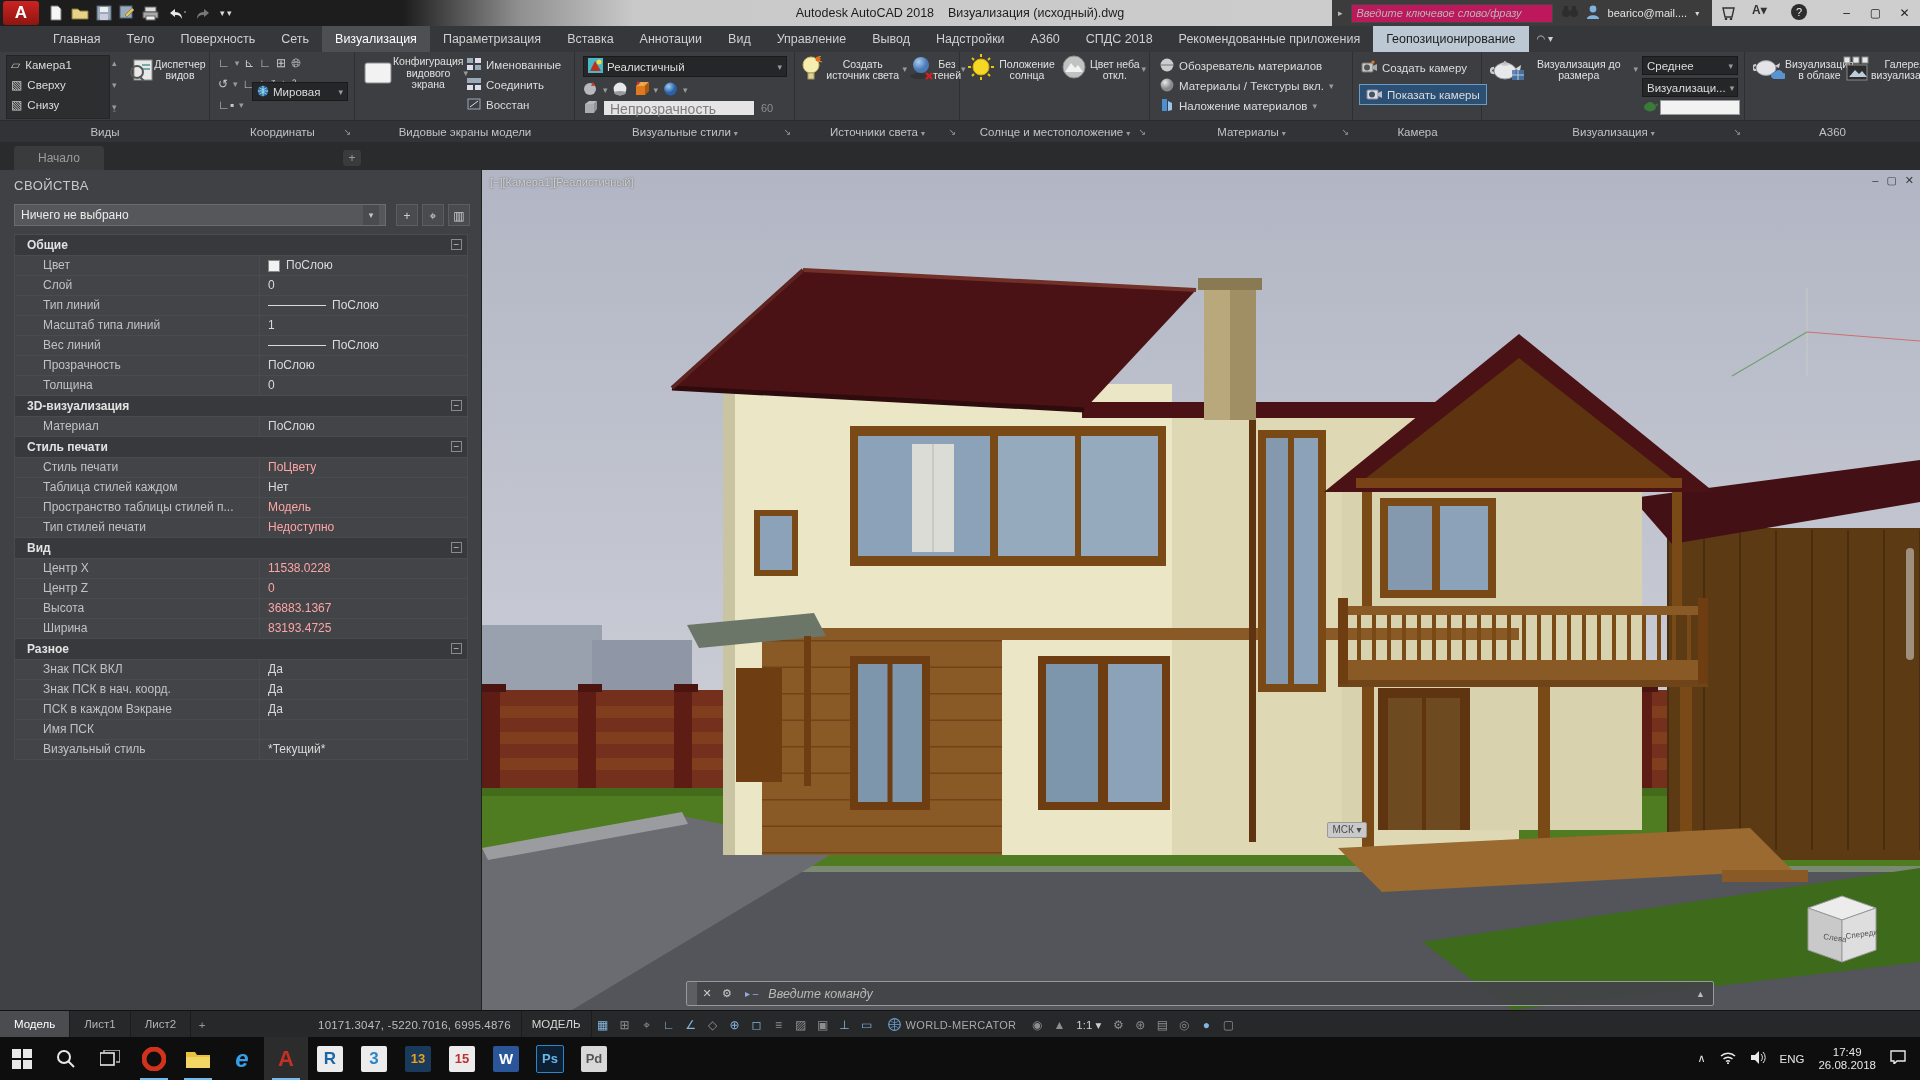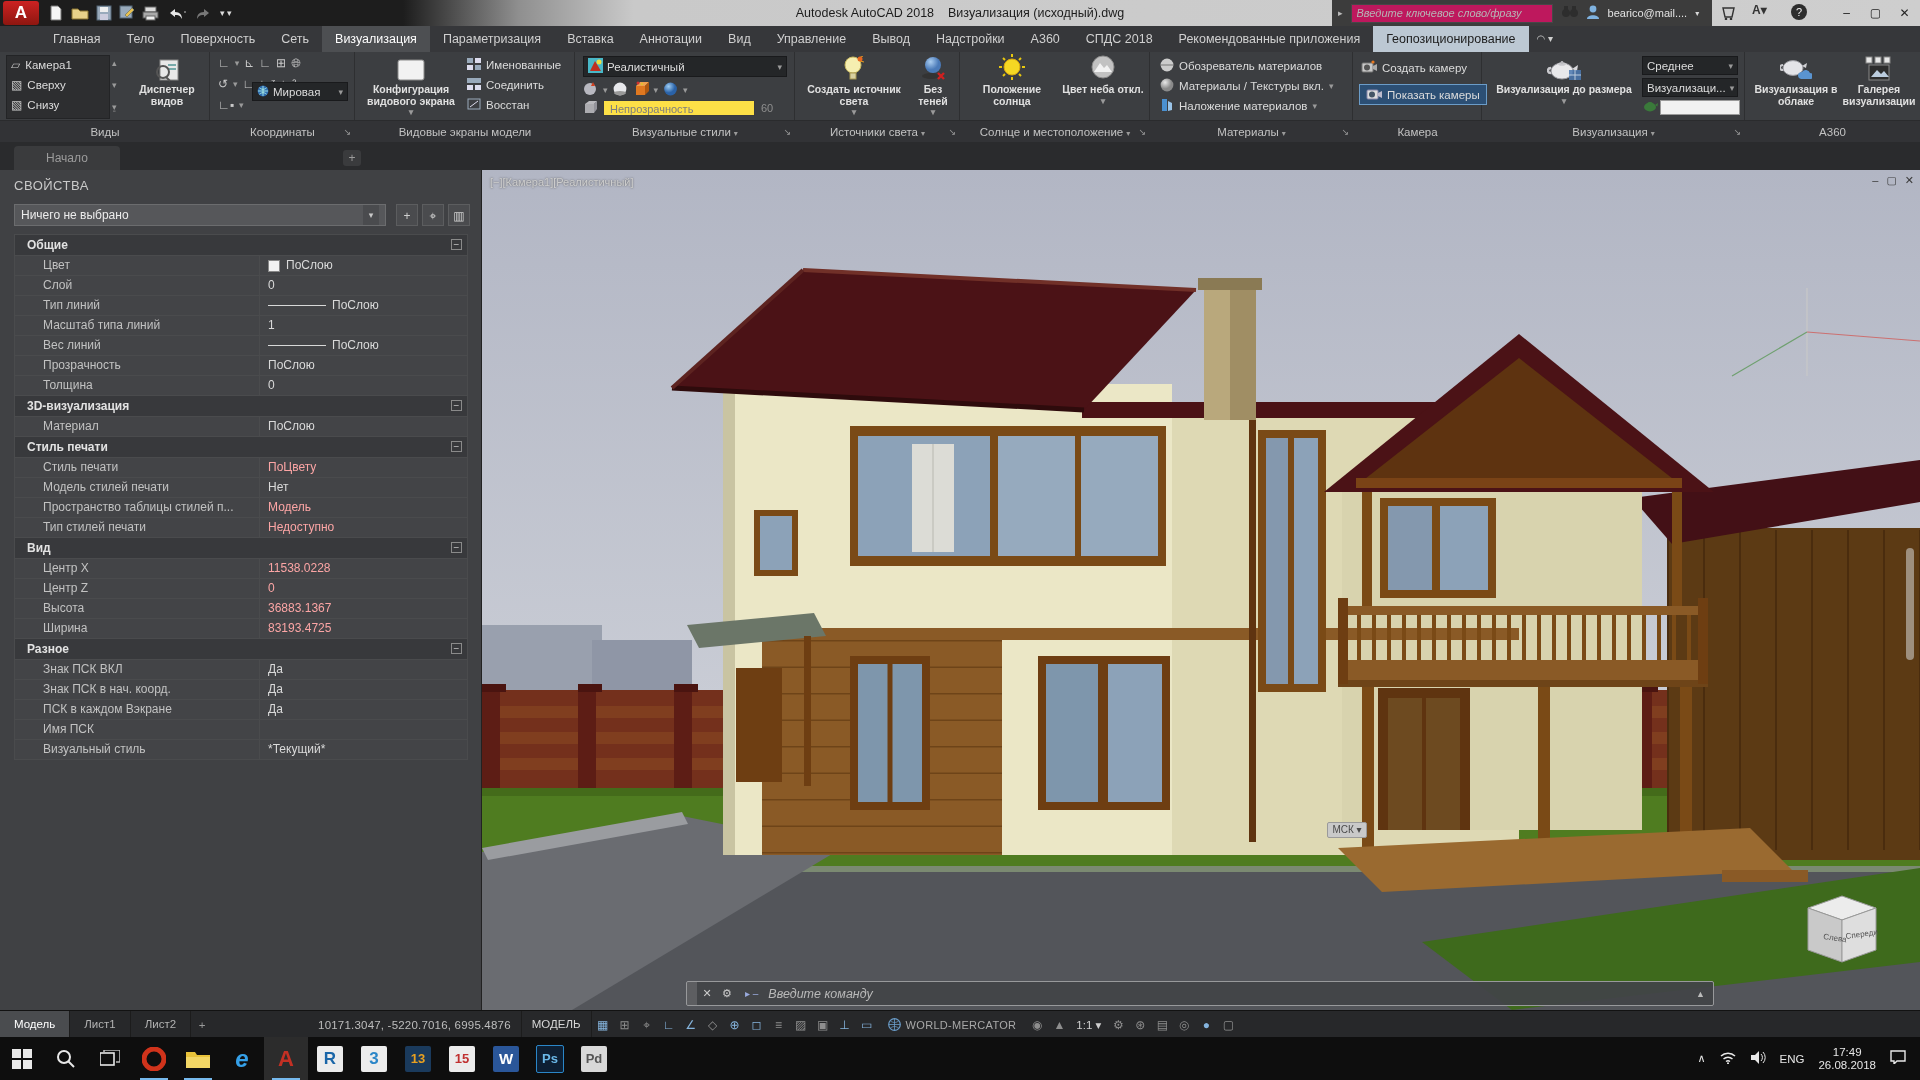--- a/index.html
+++ b/index.html
@@ -23,37 +23,37 @@
   #winbtns span{width:29px;text-align:center;line-height:26px;color:#222;font-size:12px;}
   
   #tabsrow{left:0;top:26px;width:1920px;height:26px;background:#36373a;display:flex;align-items:stretch;padding-left:40px;}
   .rtab{padding:0 13px;line-height:26px;color:#d0d0d0;font-size:12.5px;white-space:nowrap;}
   .rtab.active{background:#4d4f52;color:#fff;}
   .rtab.geo{background:#bcc8d3;color:#1c1c1c;}
   .rib-collapse{line-height:26px;color:#cfcfcf;padding:0 8px;font-size:10px;}
   
   #ribbon{left:0;top:52px;width:1920px;height:68px;background:#3c3e41;}
   .panel{position:absolute;top:0;height:68px;border-right:1px solid #2e2f31;box-sizing:border-box;}
-  .bigbtn{position:absolute;display:flex;flex-direction:column;align-items:center;color:#e0e0e0;
-    font-size:10.5px;line-height:11.5px;text-align:center;font-weight:bold;}
+  .bigbtn{position:absolute;display:flex;flex-direction:row;align-items:center;color:#e0e0e0;
+    font-size:10.5px;line-height:11.5px;text-align:center;}
   .bigbtn .bicon{height:26px;display:flex;align-items:flex-end;justify-content:center;margin-bottom:2px;}
   .ddl{background:#242628;border:1px solid #191a1c;color:#dcdcdc;display:flex;align-items:center;
     font-size:11.5px;padding:0 4px;gap:4px;box-sizing:border-box;}
   .ddl .arr{margin-left:auto;color:#9a9a9a;font-size:9px;}
   .small-item{position:absolute;display:flex;align-items:center;gap:5px;color:#dcdcdc;font-size:11.5px;white-space:nowrap;}
   .mini{font-size:12px;color:#c8c8c8;}
   .dn{color:#9a9a9a;font-size:9px;}
   
   #captions{left:0;top:120px;width:1920px;height:22px;background:#323336;border-top:1px solid #2a2b2d;}
   .pcap{position:absolute;top:0;height:22px;line-height:22px;text-align:center;color:#c2c2c2;font-size:11.5px;}
   .pcap .dn{font-size:8px;margin-left:3px;}
   .pcap .lch{position:absolute;right:4px;top:0;color:#9a9a9a;font-size:9px;}
   
   #filetabs{left:0;top:142px;width:1920px;height:28px;background:#2a2b2d;}
-  .ftab{position:absolute;top:4px;height:24px;line-height:24px;padding:0 32px;font-size:12px;
+  .ftab{position:absolute;top:4px;height:24px;line-height:24px;padding:0 24px;font-size:12px;
     border-radius:4px 4px 0 0;}
   .ftab.start{left:14px;background:#3a3b3d;color:#9c9c9c;}
   .ftab.activef{left:130px;background:linear-gradient(#5a5c5f,#3e4043);color:#ececec;padding-right:30px;margin-top:35px;}
   .ftab .x{position:absolute;right:8px;top:0;color:#bbb;font-size:11px;}
   .newtab{position:absolute;left:343px;top:8px;width:18px;height:16px;background:#3a3b3d;color:#9c9c9c;
     text-align:center;line-height:16px;border-radius:3px;font-size:12px;}
   
   #palette{left:0;top:170px;width:482px;height:840px;background:#404144;border-right:1px solid #222;box-sizing:border-box;}
   #pal-title{left:14px;top:8px;color:#c9c9c9;font-size:13px;letter-spacing:.5px;}
   #pal-combo{left:14px;top:34px;width:372px;height:22px;background:#56575a;border:1px solid #6b6c6e;
@@ -356,21 +356,21 @@
             </defs>
             <circle cx="7.5" cy="8" r="6.4" fill="url(#bs)"></circle>
           </svg></span>
         <span class="dn">▾</span>
     </div>
     <span class="abs" style="left:8px;top:48px"><svg width="15" height="15">
           <rect x="2" y="4" width="9" height="9" fill="#dcdce0" opacity=".7"></rect>
           <path d="M2 4 L6 1 L14 1 L11 4z" fill="#f0f0f4" opacity=".7"></path>
           <path d="M11 4 L14 1 L14 9 L11 13z" fill="#b8b8c0" opacity=".7"></path>
         </svg></span>
-    <div class="abs" style="left:28px;top:48px;width:152px;height:16px;background:#fde047;border:1px solid #3a3b3d;color:#7e7e7e;font-size:11px;line-height:16px;padding-left:6px;box-sizing:border-box">
+    <div class="abs" style="left:28px;top:48px;width:152px;height:16px;background:#e5e5e5;border:1px solid #3a3b3d;color:#7e7e7e;font-size:14px;line-height:16px;padding-left:6px;box-sizing:border-box">
       <span>Непрозрачность</span>
     </div>
     <span class="abs" style="left:186px;top:50px;color:#8e8e8e;font-size:11px">60</span>
   </div>
 
   <div class="panel" style="left:795px;width:165px">
     <div class="bigbtn" style="left:6px;top:4px;width:106px">
       <span class="bicon">
           <svg width="22" height="26">
             <circle cx="10" cy="9" r="8" fill="#f5eeb0" stroke="#c8b860"></circle>
@@ -617,21 +617,21 @@
         <span class="lbl">Материал</span>
         <span class="val">ПоСлою</span>
       </div>
 
     <div class="sec"><span>Стиль печати</span><span class="minus">−</span></div>
     <div class="prow">
         <span class="lbl">Стиль печати</span>
         <span class="val muted">ПоЦвету</span>
       </div>
     <div class="prow">
-        <span class="lbl">Модель стилей печати</span>
+        <span class="lbl">Таблица стилей каждом</span>
         <span class="val">Нет</span>
       </div>
     <div class="prow">
         <span class="lbl">Пространство таблицы  стилей п...</span>
         <span class="val muted">Модель</span>
       </div>
     <div class="prow">
         <span class="lbl">Тип стилей печати</span>
         <span class="val muted">Недоступно</span>
       </div>

